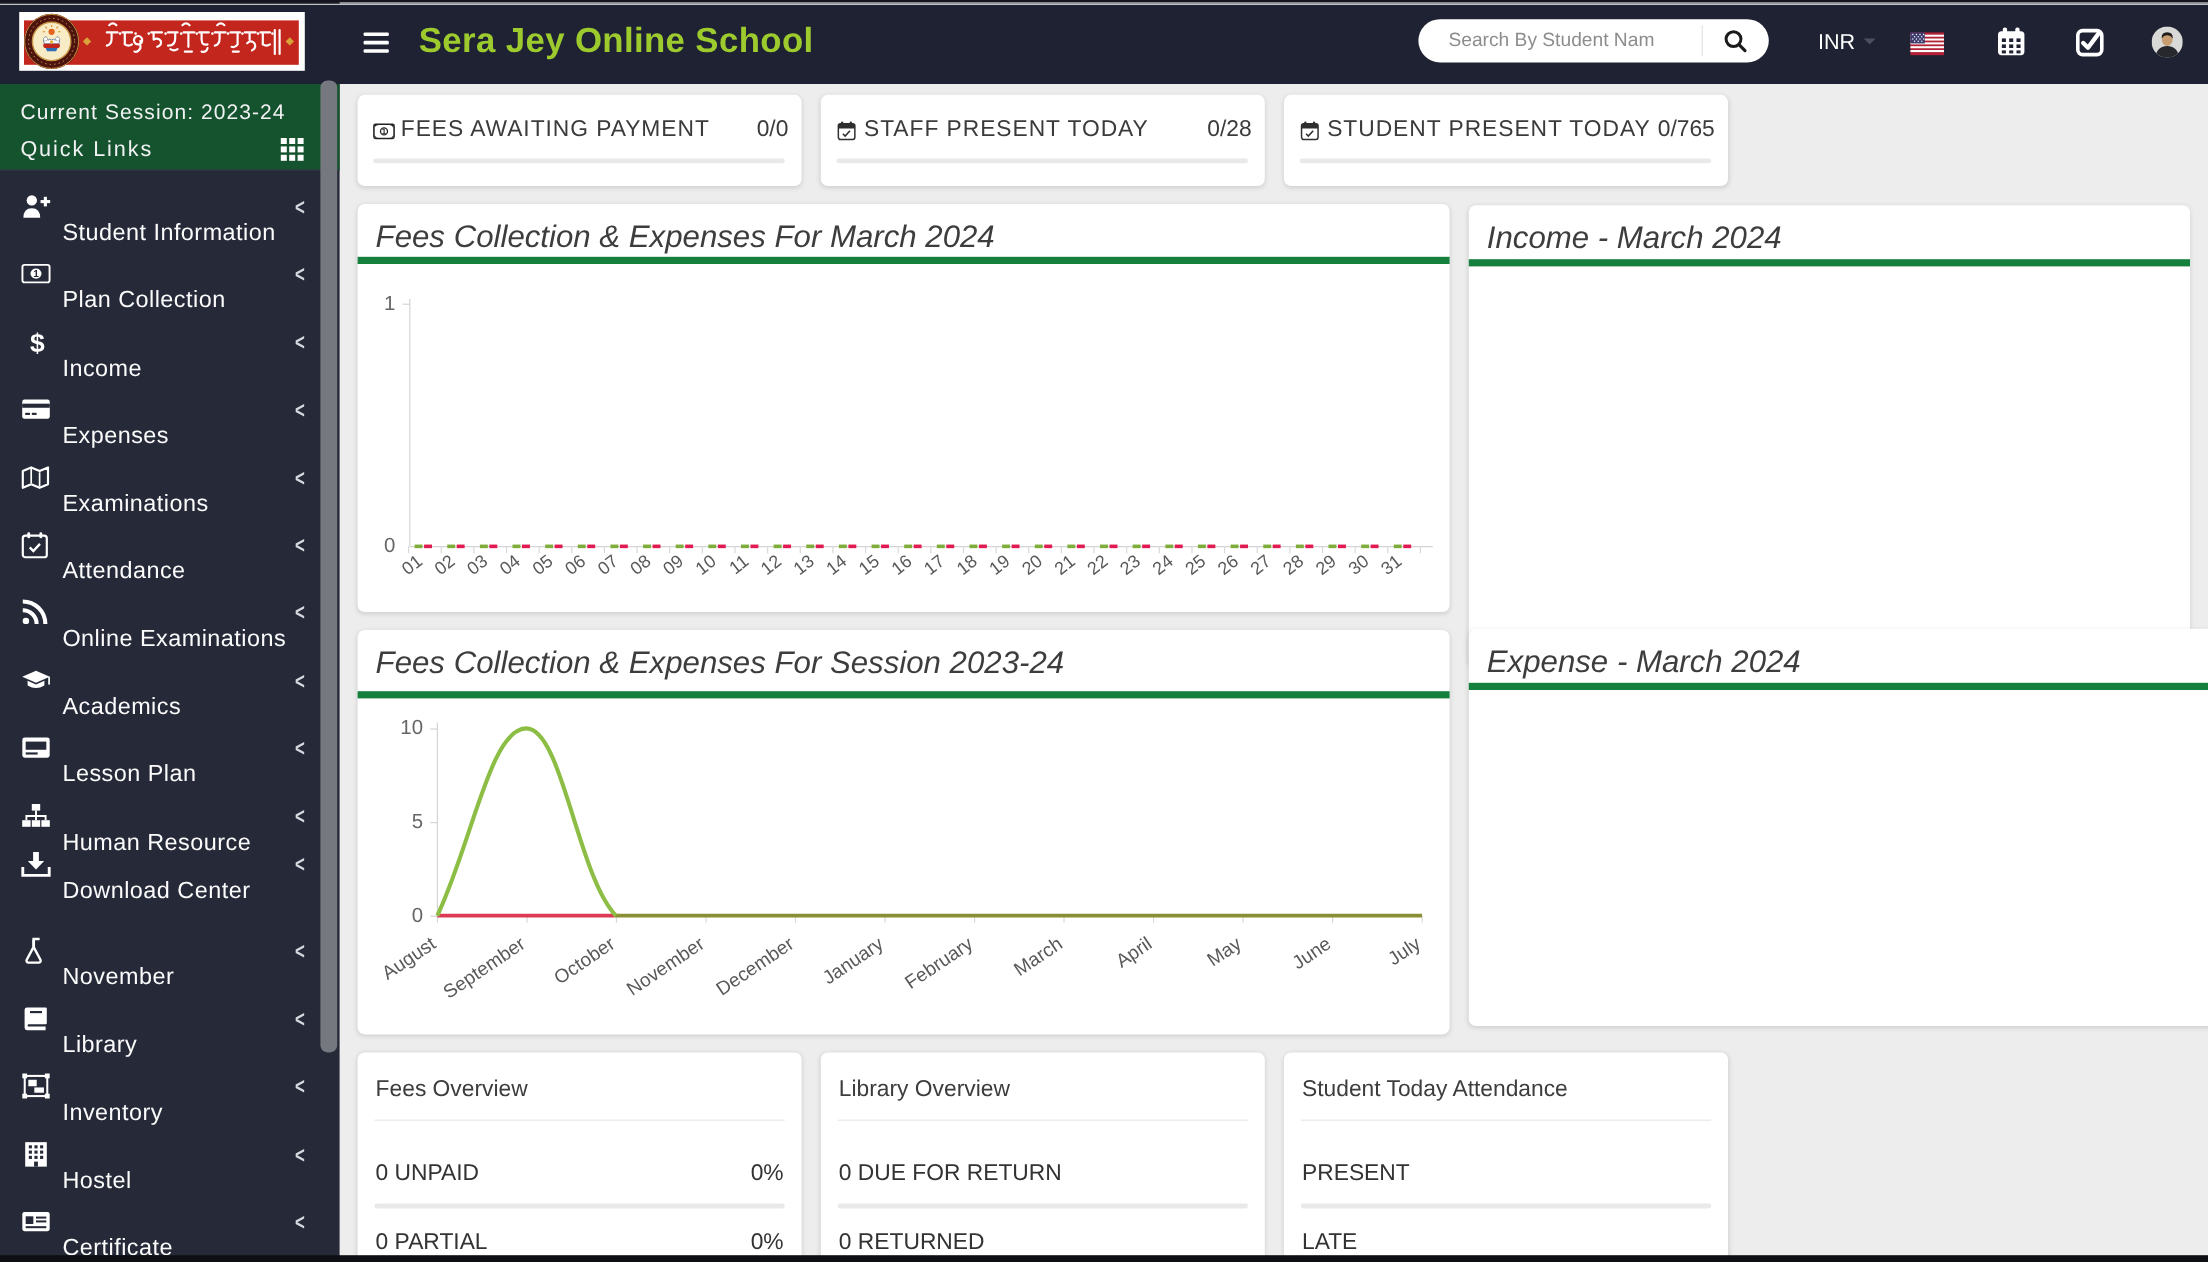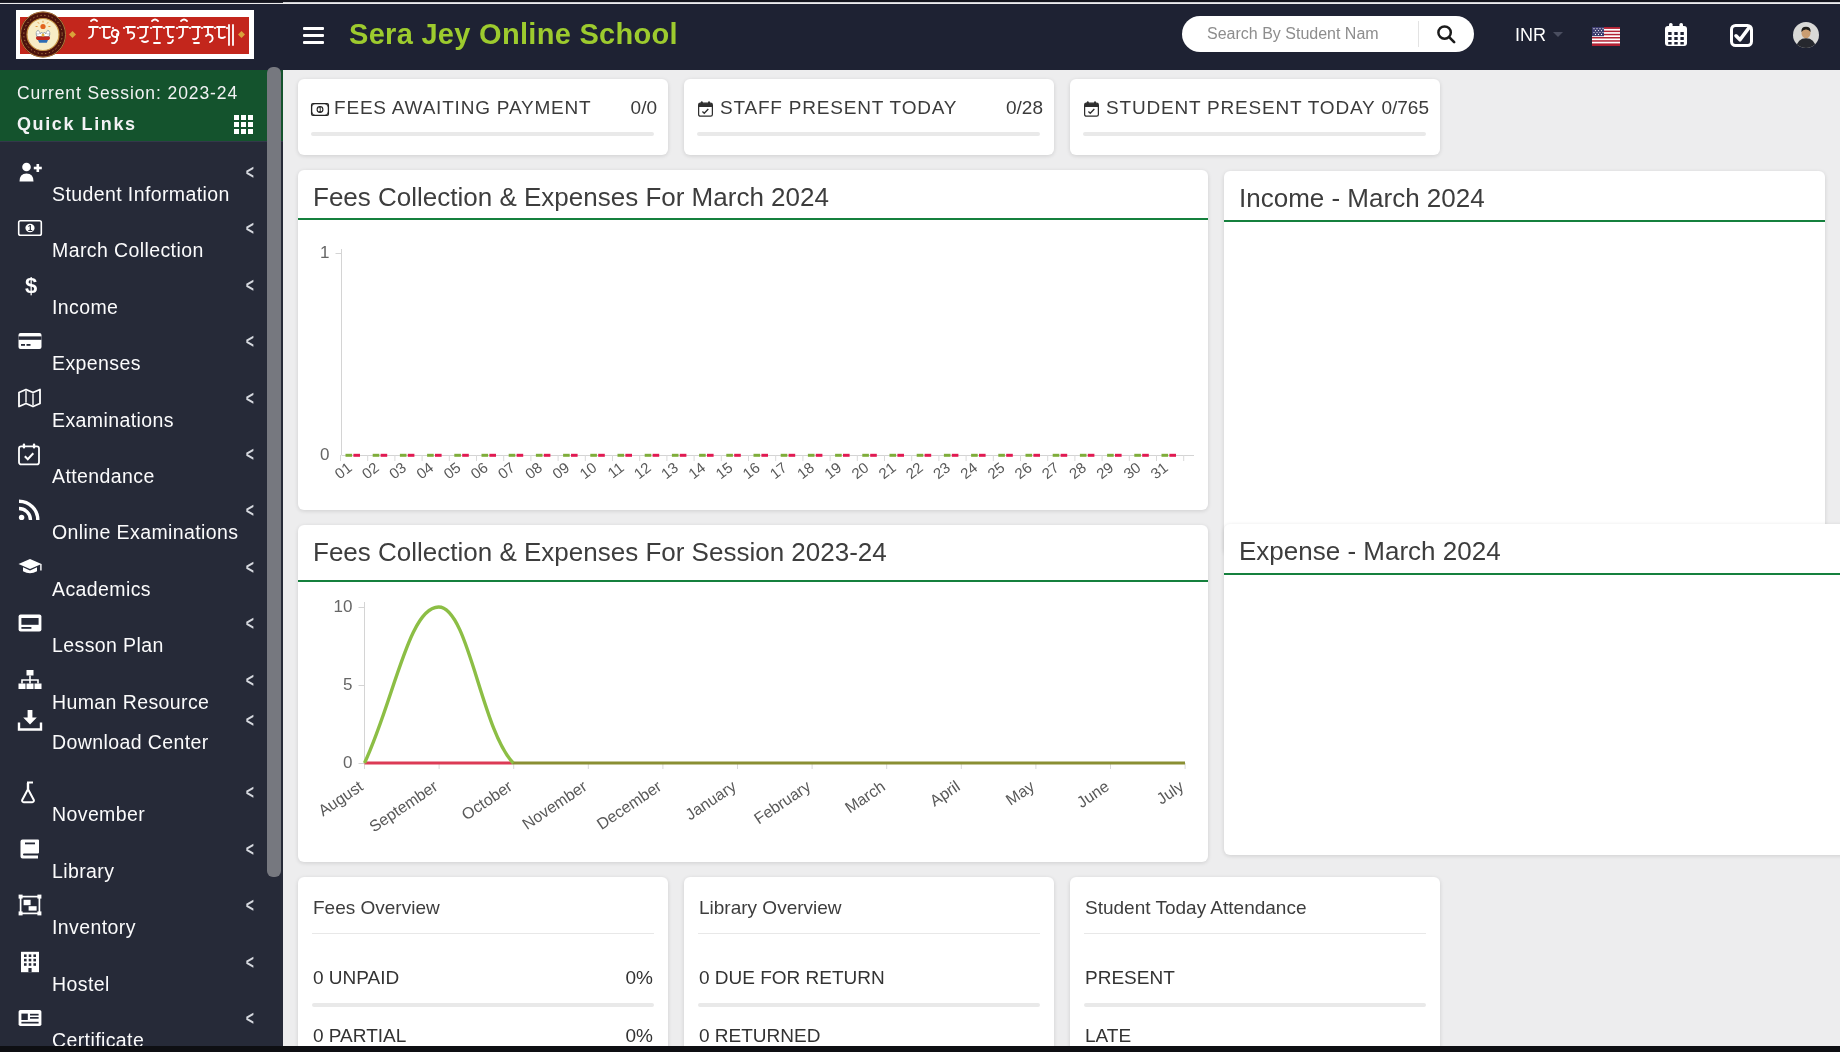--- a/index.html
+++ b/index.html
@@ -26,37 +26,37 @@
 #search .ph { position:absolute; left:25px; top:9px; font-size:16px; color:#8d8d8d; }
 #search .div { position:absolute; left:236px; top:5px; width:1px; height:26px; background:#e3e3e3; }
 
 #inr { left:1515px; top:25px; font-size:18px; color:#fff; }
 #inrcaret { left:1553px; top:32px; width:0; height:0; border-left:5px solid transparent; border-right:5px solid transparent; border-top:5px solid #4a4e60; }
 
 
 #sidebar { left:0; top:70px; width:283px; height:982px; background:#262a38; }
 #session { left:0; top:0; width:283px; height:72px; background:#14532d; border-bottom:1px solid #33384a; }
 #session .l1 { position:absolute; left:17px; top:13px; font-size:17.5px; letter-spacing:0.9px; color:#f2f2f4; }
-#session .l2 { position:absolute; left:17px; top:44px; font-size:18px; letter-spacing:1.6px; color:#f2f2f4;font-weight:bold; }
+#session .l2 { position:absolute; left:17px; top:44px; font-size:18px; letter-spacing:1.6px; color:#f2f2f4; }
 #sbthumb { left:267px; top:-3px; width:14px; height:810px; background:#76787f; border-radius:6px; }
 
 .mi { position:absolute; left:0; width:266px; height:56px; }
 .mi .ic { position:absolute; left:18px; top:17px; width:24px; height:22px; }
 .mi .tx { position:absolute; left:52px; top:19px; font-size:19.5px; letter-spacing:0.4px; color:#fbfbfc;margin-top:20px; }
 .mi .ch { position:absolute; right:12px; top:20px; font-size:14px; color:#d6d9df; font-weight:bold; transform:scaleY(1.4); }
 
 
 .card { position:absolute; background:#fff; border-radius:6px; box-shadow:0 1px 4px rgba(0,0,0,0.13); }
 .statcard { width:370px; height:76px; top:79px;text-decoration:underline; }
 .statcard .lbl { position:absolute; left:36px; top:18px; font-size:19px; letter-spacing:0.8px; color:#3b3b3b; }
 .statcard .val { position:absolute; right:11px; top:18px; font-size:19px; color:#3b3b3b; }
 .statcard .bar { position:absolute; left:13px; right:14px; bottom:19px; height:4px; background:#e9e9e9; border-radius:2px; }
 .statcard .ic { position:absolute; left:13px; top:24px; width:18px; height:13px; }
 
-.chartcard .hd { position:absolute; left:0; top:0; right:0; height:51px; border-bottom:2px solid #15803d; }
+.chartcard .hd { position:absolute; left:0; top:0; right:0; height:51px; border-bottom:6px solid #15803d;font-style:italic; }
 .chartcard .hd span { position:absolute; left:15px; top:12px; font-size:26px; color:#3d3d3d; }
 
 .ovcard { width:370px; height:240px; top:877px; }
 .ovcard .hd { position:absolute; left:15px; top:20px; font-size:19px; color:#3d3d3d; }
 .ovcard .sep { position:absolute; left:14px; right:14px; top:56px; height:1px; background:#e8e8e8; }
 .ovcard .r1 { position:absolute; left:15px; top:90px; font-size:19px; color:#333; }
 .ovcard .v1 { position:absolute; right:15px; top:90px; font-size:19px; color:#333; }
 .ovcard .bar { position:absolute; left:14px; right:14px; top:126px; height:4px; background:#e9e9e9; border-radius:2px; }
 .ovcard .r2 { position:absolute; left:15px; top:148px; font-size:19px; color:#333; }
 .ovcard .v2 { position:absolute; right:15px; top:148px; font-size:19px; color:#333; }
@@ -235,21 +235,21 @@
         </svg>
         <span class="tx">Student Information</span>
         <span class="ch">&lt;</span>
       </div>
       <div class="mi" style="top:130.4px">
         <svg class="ic" viewBox="0 0 24 22">
           <rect x="0.7" y="3.7" width="22.6" height="14.6" rx="1.8" fill="none" stroke="#fff" stroke-width="1.6"></rect>
           <ellipse cx="12" cy="11" rx="4.6" ry="4.2" fill="#fff"></ellipse>
           <text x="12" y="14" font-size="8.5" font-weight="bold" fill="#262a38" text-anchor="middle">1</text>
         </svg>
-        <span class="tx">March Collection</span>
+        <span class="tx">Plan Collection</span>
         <span class="ch">&lt;</span>
       </div>
       <div class="mi" style="top:186.8px">
         <svg class="ic" viewBox="0 0 24 22">
           <text x="7" y="19" font-size="22" font-weight="bold" fill="#fff">$</text>
         </svg>
         <span class="tx">Income</span>
         <span class="ch">&lt;</span>
       </div>
       <div class="mi" style="top:243.2px">

